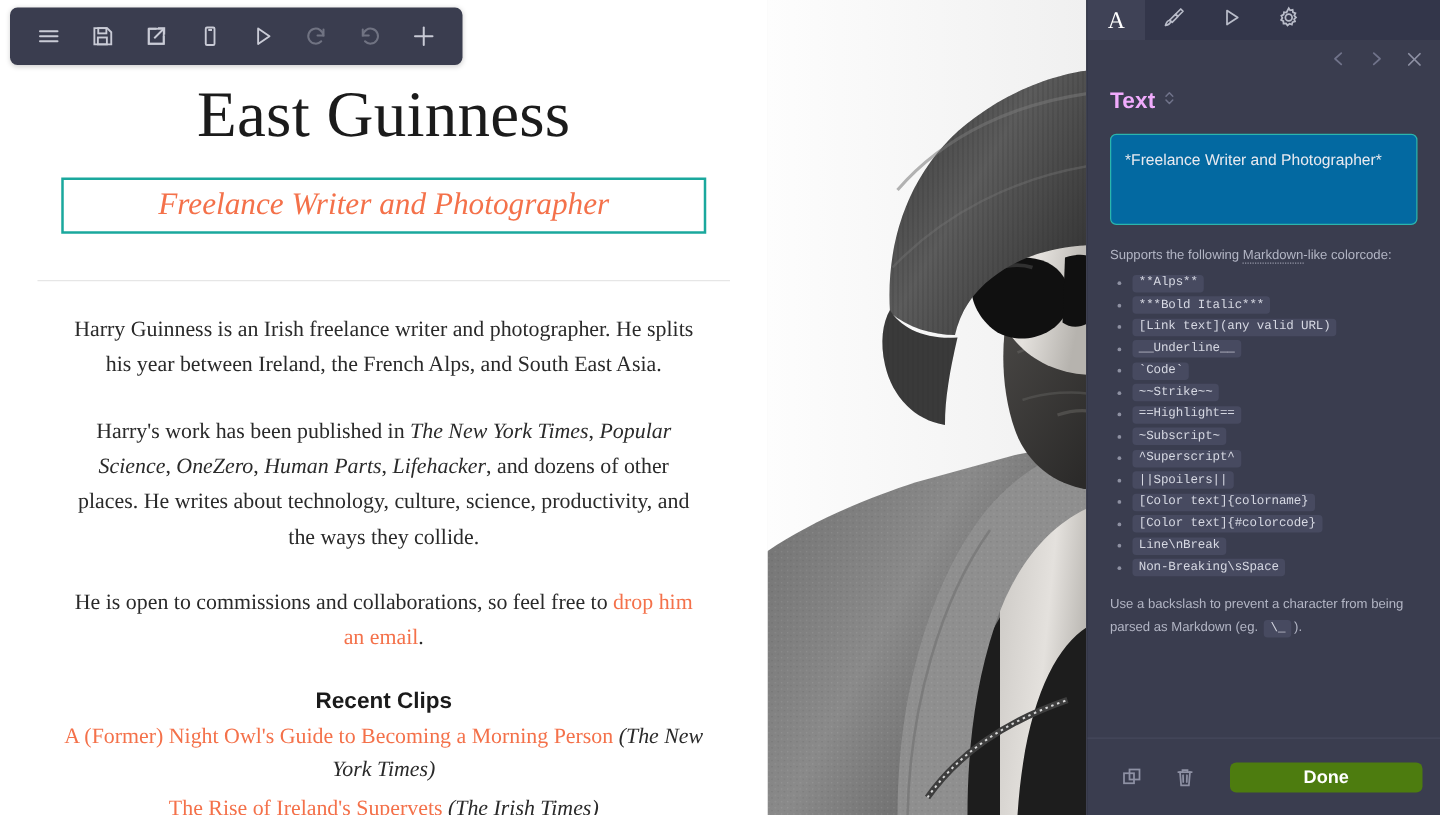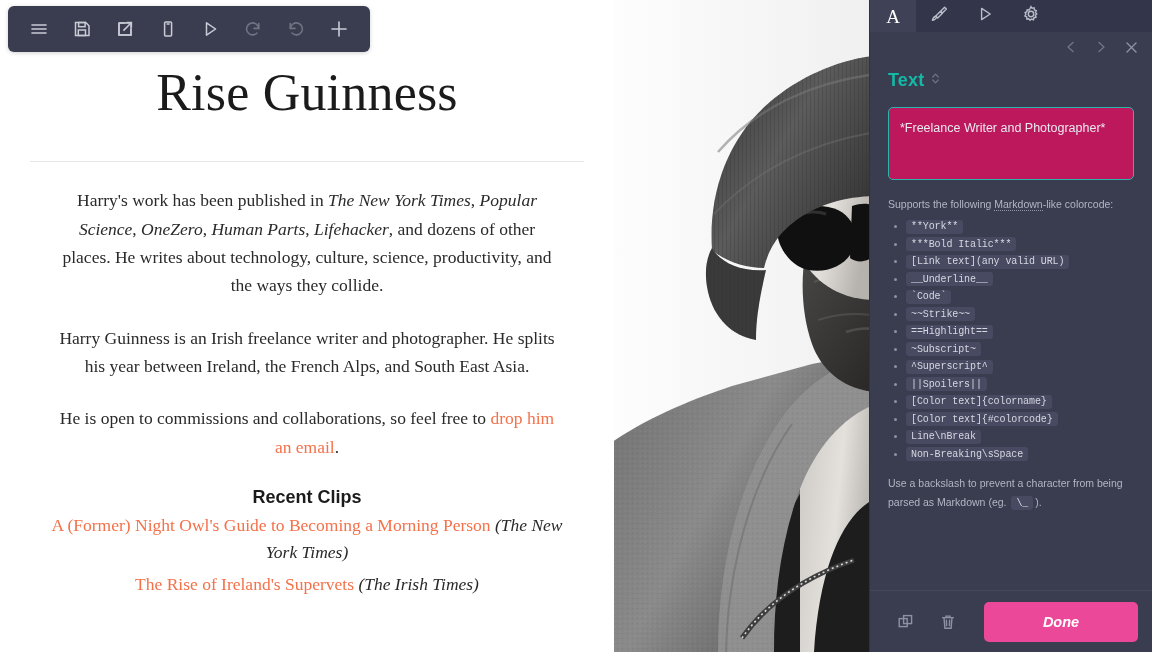--- a/index.html
+++ b/index.html
@@ -151,32 +151,32 @@
     flex: 0 0 auto;
   }
   .navbtn { cursor: pointer; display: flex; align-items: center; justify-content: center;
             width: 18px; height: 18px; }
   #panel-header {
     padding: 8px 18px 2px 18px;
     display: flex; align-items: center; gap: 7px;
     flex: 0 0 auto;
   }
   #panel-title {
-    font-size: 18px; font-weight: 700; color: #14b8a6;
+    font-size: 18px; font-weight: 700; color: #f0abfc;
     letter-spacing: 0.2px;
   }
   #panel-body {
     flex: 1 1 auto;
     padding: 14px 18px 0 18px;
     overflow: hidden;
   }
   #text-input {
     width: 100%;
     min-height: 73px;
-    background: #be185d;
+    background: #0369a1;
     border: 1.5px solid #2bb5ad;
     border-radius: 5px;
     color: #e9eaf0;
     font-size: 12.5px;
     line-height: 1.85;
     padding: 9px 11px;
     cursor: text;
     word-break: break-word;
   }
   #md-intro {
@@ -227,30 +227,29 @@
     gap: 14px;
   }
   .footbtn {
     width: 28px; height: 28px;
     display: flex; align-items: center; justify-content: center;
     cursor: pointer;
   }
   #done-btn {
     margin-left: 8px;
     flex: 1 1 auto;
-    height: 40px;
-    background: #ec4899;
+    height: 24px;
+    background: #4d7c0f;
     border: none;
     border-radius: 5px;
     color: #ffffff;
     font-family: "Liberation Sans", sans-serif;
     font-size: 14.5px;
     font-weight: 700;
     cursor: pointer;
-    font-style: italic;
   }
 </style>
 </head>
 <body>
 
 <div id="app">
 
   <div id="canvas">
 
     <div id="toolbar">
@@ -316,28 +315,31 @@
         <svg width="22" height="22" viewBox="0 0 22 22">
             <g stroke="#c9cbd6" stroke-width="1.6" stroke-linecap="round">
               <line x1="11" y1="4" x2="11" y2="18"></line>
               <line x1="4" y1="11" x2="18" y2="11"></line>
             </g>
           </svg>
       </div>
     </div>
 
     <div id="doc">
-      <h1 id="doc-title">Rise Guinness</h1>
-
+      <h1 id="doc-title">East Guinness</h1>
+
+      <div id="subtitle-wrap">
+        <div id="subtitle">Freelance Writer and Photographer</div>
+      </div>
 
       <div id="doc-divider"></div>
 
       <div id="paragraphs">
+          <p class="para"><span>Harry Guinness is an Irish freelance writer and photographer. He splits his year between Ireland, the French Alps, and South East Asia.</span></p>
           <p class="para"><span>Harry's work has been published in </span><em>The New York Times</em><span>, </span><em>Popular Science</em><span>, </span><em>OneZero</em><span>, </span><em>Human Parts</em><span>, </span><em>Lifehacker</em><span>, and dozens of other places. He writes about technology, culture, science, productivity, and the ways they collide.</span></p>
-          <p class="para"><span>Harry Guinness is an Irish freelance writer and photographer. He splits his year between Ireland, the French Alps, and South East Asia.</span></p>
           <p class="para"><span>He is open to commissions and collaborations, so feel free to </span><a>drop him an email</a><span>.</span></p>
         </div>
 
       <div id="clips-heading">Recent Clips</div>
       <div id="clips-list">
           <div class="clip"><span class="clip-link">A (Former) Night Owl's Guide to Becoming a Morning Person</span><span class="src"> (The New York Times)</span></div>
           <div class="clip"><span class="clip-link">The Rise of Ireland's Supervets</span><span class="src"> (The Irish Times)</span></div>
         </div>
     </div>
 
@@ -490,21 +492,21 @@
     <div id="panel-body">
       <div id="text-input">*Freelance Writer and Photographer*</div>
 
       <div id="md-intro">
         <span>Supports the following </span><span class="ul">Markdown</span><span>-like colorcode:</span>
       </div>
 
       <ul id="md-list">
           <li>
             <span class="dot"></span>
-            <code class="mdchip">**York**</code>
+            <code class="mdchip">**Alps**</code>
           </li>
           <li>
             <span class="dot"></span>
             <code class="mdchip">***Bold Italic***</code>
           </li>
           <li>
             <span class="dot"></span>
             <code class="mdchip">[Link text](any valid URL)</code>
           </li>
           <li>

